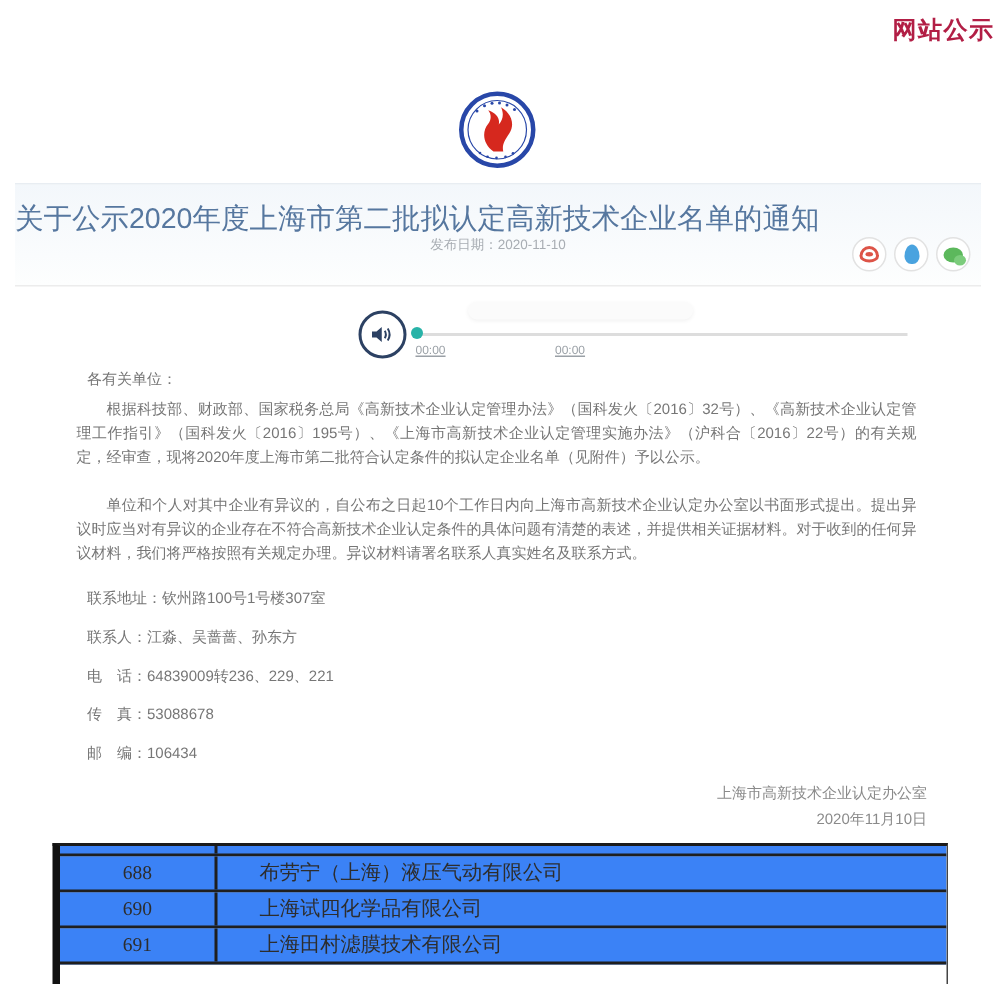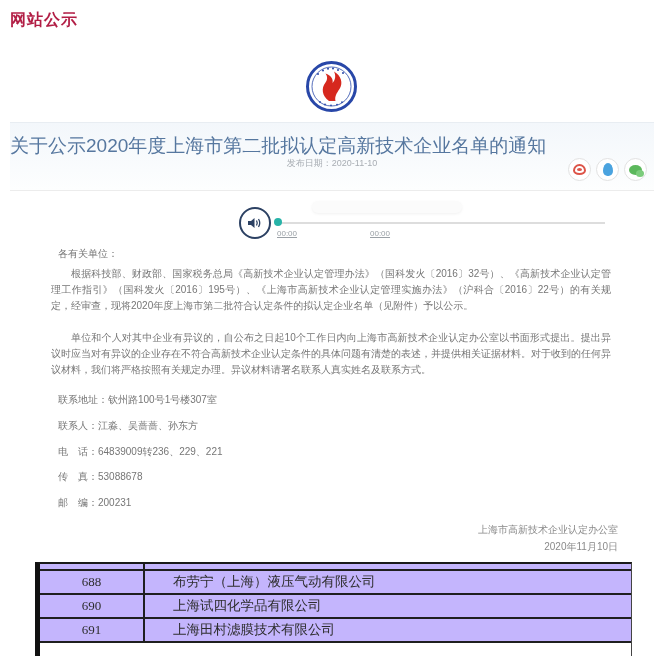--- a/index.html
+++ b/index.html
@@ -1,20 +1,20 @@
 <!DOCTYPE html>
 <html><head>
 <meta charset="utf-8">
 <style>
   * { margin:0; padding:0; box-sizing:border-box; }
   html,body { width:663px; height:667px; overflow:hidden; background:#ffffff;
     font-family:"Liberation Sans","DejaVu Sans",sans-serif; }
   .page { position:relative; width:663px; height:667px; background:#fff; overflow:hidden; }
 
-  .site-title { position:absolute; top:10px; left:0; width:100%; text-align:left;
+  .site-title { position:absolute; top:10px; left:0; width:100%; text-align:right;
     font-size:16px; font-weight:bold; color:#b21e45; letter-spacing:1px;padding-left:10px; }
 
   .logo { position:absolute; top:60px; left:305px; width:53px; height:53px; }
 
   .panel-head { position:absolute; top:122px; left:10px; width:644px; height:68px;
     background:linear-gradient(#f3f7fb,#fdfefe); border-top:1px solid #e8edf2; }
   .article-title { position:absolute; top:10px; left:0; width:100%; text-align:left;
     font-size:19px; color:#56779f; font-weight:500; }
   .publish-date { position:absolute; top:34px; left:0; width:100%; text-align:center;
     font-size:9px; color:#a8adb3; }
@@ -59,21 +59,21 @@
   .contact-3 { top:469px; }
   .contact-4 { top:495px; }
   .sig { left:300px; width:318px; text-align:right; color:#8a8a8a; }
   .sig-org { top:522px; }
   .sig-date { top:539px; }
 
   .doc-table { position:absolute; top:562px; left:35px; width:597px; height:94px;
     overflow:hidden; border-top:2px solid #1a1a1a; border-left:5px solid #111;
     border-right:1px solid #444;
     font-family:"Liberation Serif","DejaVu Serif",serif; color:#2d2d2d; }
-  .t-row { display:flex; height:24px; border-bottom:2px solid #1f1f1f; background:#c4b5fd; }
+  .t-row { display:flex; height:24px; border-bottom:2px solid #1f1f1f; background:#3b82f6; }
   .t-row.stub { height:7px; }
   .t-no { width:105px; border-right:2px solid #1f1f1f; display:flex; align-items:center;
     justify-content:center; font-size:13px; }
   .t-name { flex:1; display:flex; align-items:center; padding-left:28px; font-size:13.5px; }
 </style>
 </head>
 <body>
 
 <div class="page">
 
@@ -133,21 +133,21 @@
   <div class="time time-right">00:00</div>
 
   <div class="body-text salutation">各有关单位：</div>
   <div class="body-text para para-1">根据科技部、财政部、国家税务总局《高新技术企业认定管理办法》（国科发火〔2016〕32号）、《高新技术企业认定管理工作指引》（国科发火〔2016〕195号）、《上海市高新技术企业认定管理实施办法》（沪科合〔2016〕22号）的有关规定，经审查，现将2020年度上海市第二批符合认定条件的拟认定企业名单（见附件）予以公示。</div>
   <div class="body-text para para-2">单位和个人对其中企业有异议的，自公布之日起10个工作日内向上海市高新技术企业认定办公室以书面形式提出。提出异议时应当对有异议的企业存在不符合高新技术企业认定条件的具体问题有清楚的表述，并提供相关证据材料。对于收到的任何异议材料，我们将严格按照有关规定办理。异议材料请署名联系人真实姓名及联系方式。</div>
 
   <div class="body-text contact contact-0">联系地址：钦州路100号1号楼307室</div>
   <div class="body-text contact contact-1">联系人：江淼、吴蔷蔷、孙东方</div>
   <div class="body-text contact contact-2">电　话：64839009转236、229、221</div>
   <div class="body-text contact contact-3">传　真：53088678</div>
-  <div class="body-text contact contact-4">邮　编：200231</div>
+  <div class="body-text contact contact-4">邮　编：106434</div>
 
   <div class="body-text sig sig-org">上海市高新技术企业认定办公室</div>
   <div class="body-text sig sig-date">2020年11月10日</div>
 
   <div class="doc-table">
     <div class="t-row stub">
       <div class="t-no"></div>
       <div class="t-name"></div>
     </div>
     <div class="t-row">

